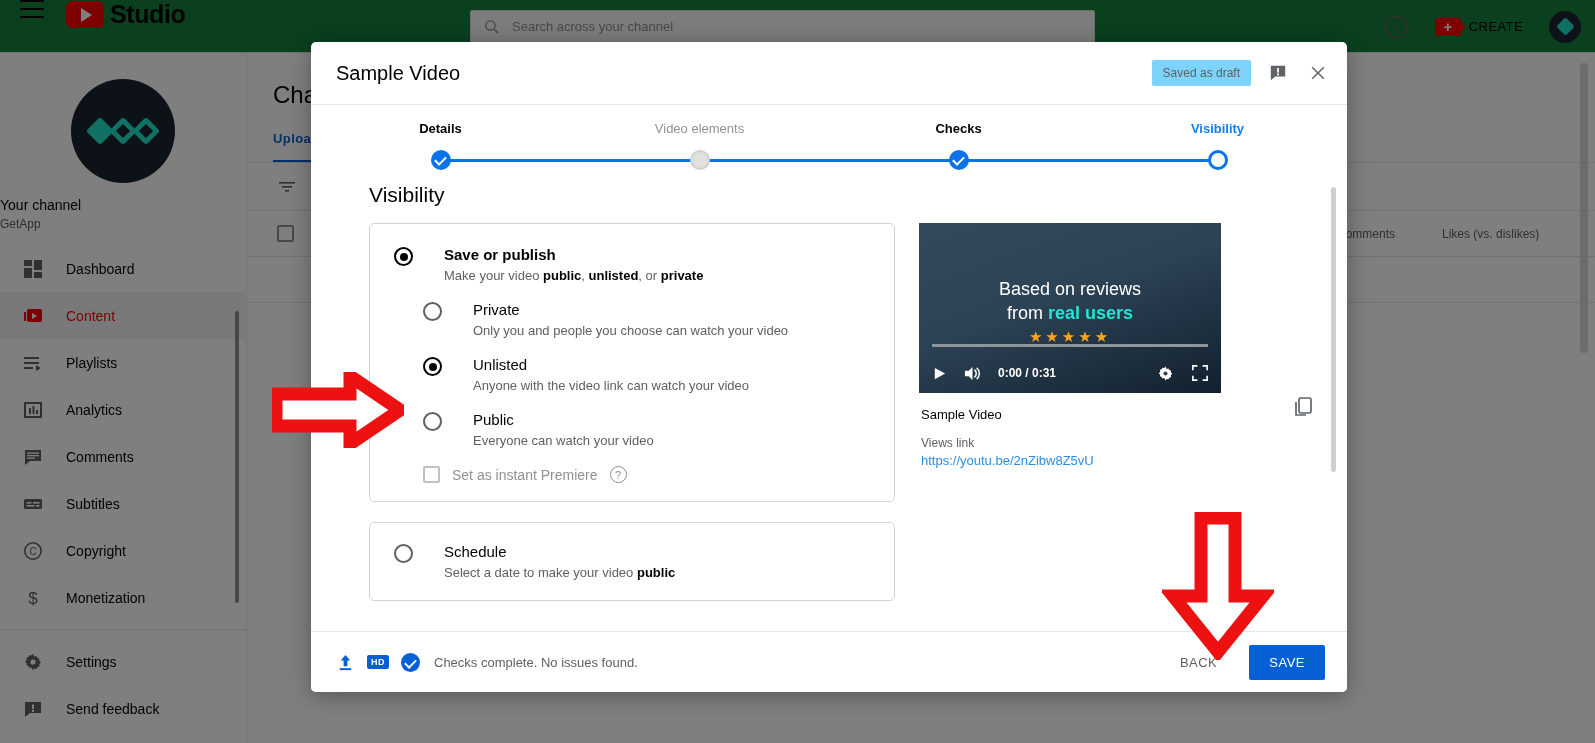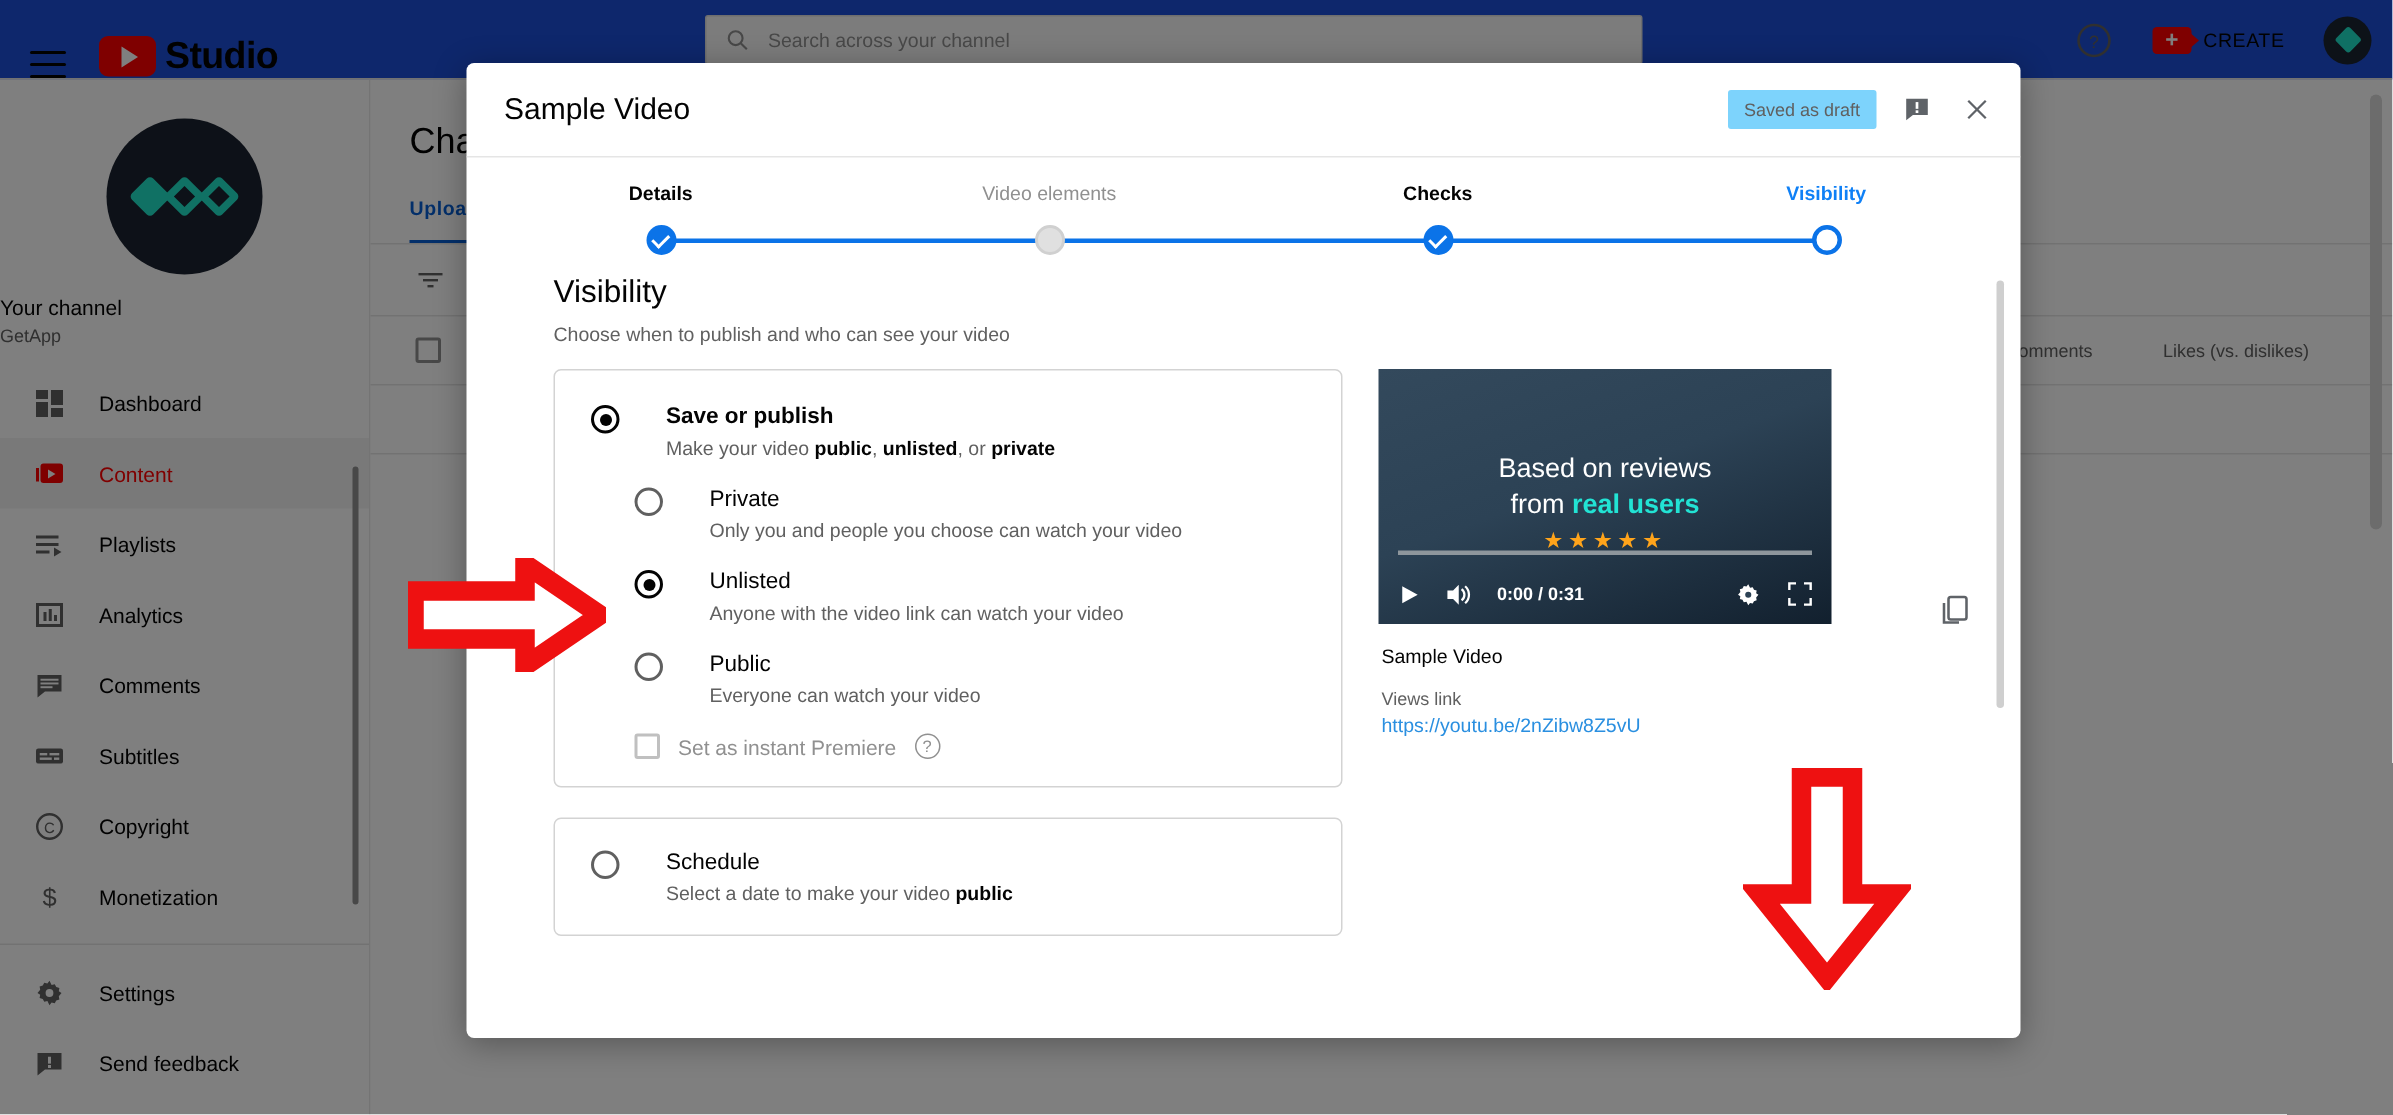--- a/index.html
+++ b/index.html
@@ -9,22 +9,22 @@
     overflow: hidden;
     background: #ffffff;
   }
   #root { position: relative; width: 1595px; height: 743px; }
 
   
   .app { position: absolute; inset: 0; background: #fff; }
 
   .topbar {
     position: absolute; top: 0; left: 0; right: 0; height: 53px;
-    background: #1d4ed8; border-bottom: 1px solid #e5e5e5;
-    display: flex; align-items: flex-end;
+    background: #15803d; border-bottom: 1px solid #e5e5e5;
+    display: flex; align-items: flex-start;
   }
   .hamburger { width: 24px; height: 18px; margin-left: 20px; margin-right: 22px;
      display: flex; flex-direction: column; justify-content: space-between; cursor: pointer; }
   .hamburger span { display: block; height: 2px; background: #030303; border-radius: 1px; }
 
   .logo { display: flex; align-items: center; gap: 6px; }
   .logo-badge { width: 38px; height: 27px; background: #ff0000; border-radius: 6px;
      display: flex; align-items: center; justify-content: center; }
   .logo-badge .tri { width: 0; height: 0; border-left: 11px solid #fff;
      border-top: 7px solid transparent; border-bottom: 7px solid transparent; margin-left: 3px; }
@@ -423,21 +423,20 @@
             <div class="dot check"></div>
           </div>
         <div class="dotwrap">
             <div class="dot open"></div>
           </div>
       </div>
     </div>
 
     <div class="dlg-body">
       <div class="sec-title">Visibility</div>
-      <div class="sec-sub">Choose when to publish and who can see your video</div>
 
       <div class="vis-layout">
         <div class="vis-col">
           <div class="card">
             <div class="opt">
               <div class="radio sel"></div>
               <div>
                 <div class="opt-title">Save or publish</div>
                 <div class="opt-sub"><span>Make your video </span><b>public</b><span>, </span><b>unlisted</b><span>, or </span><b>private</b></div>
               </div>
@@ -525,20 +524,35 @@
       <div class="copy-btn">
         <svg width="24" height="24" viewBox="0 0 24 24">
             <rect x="8" y="3" width="12" height="15" rx="1.5" fill="none" stroke="#5f6368" stroke-width="1.7"></rect>
             <path d="M5 7v13h10" fill="none" stroke="#5f6368" stroke-width="1.7"></path>
           </svg>
       </div>
 
       <div class="dlg-scroll"></div>
     </div>
 
+    <div class="dlg-foot">
+      <div class="foot-icons">
+        <svg width="19" height="19" viewBox="0 0 20 20">
+            <path d="M10 2l5 6h-3v6H8V8H5z" fill="#065fd4"></path>
+            <rect x="4" y="16" width="12" height="2" fill="#065fd4"></rect>
+          </svg>
+        <span class="hd-badge">HD</span>
+        <span class="check-circle"></span>
+      </div>
+      <div class="foot-status">Checks complete. No issues found.</div>
+      <div class="foot-right">
+        <div class="btn-back">BACK</div>
+        <div class="btn-save">SAVE</div>
+      </div>
+    </div>
   </div>
 
   <svg class="arrow" style="left:272px; top:372px;" width="132" height="76" viewBox="0 0 132 76">
     <polygon points="4,22 78,22 78,4 128,38 78,72 78,54 4,54" fill="#ffffff" stroke="#ee1111" stroke-width="13" stroke-linejoin="miter"></polygon>
   </svg>
 
   <svg class="arrow" style="left:1162px; top:512px;" width="112" height="148" viewBox="0 0 112 148">
     <polygon points="39,6 73,6 73,84 101,84 56,140 11,84 39,84" fill="#ffffff" stroke="#ee1111" stroke-width="13" stroke-linejoin="miter"></polygon>
   </svg>
 

